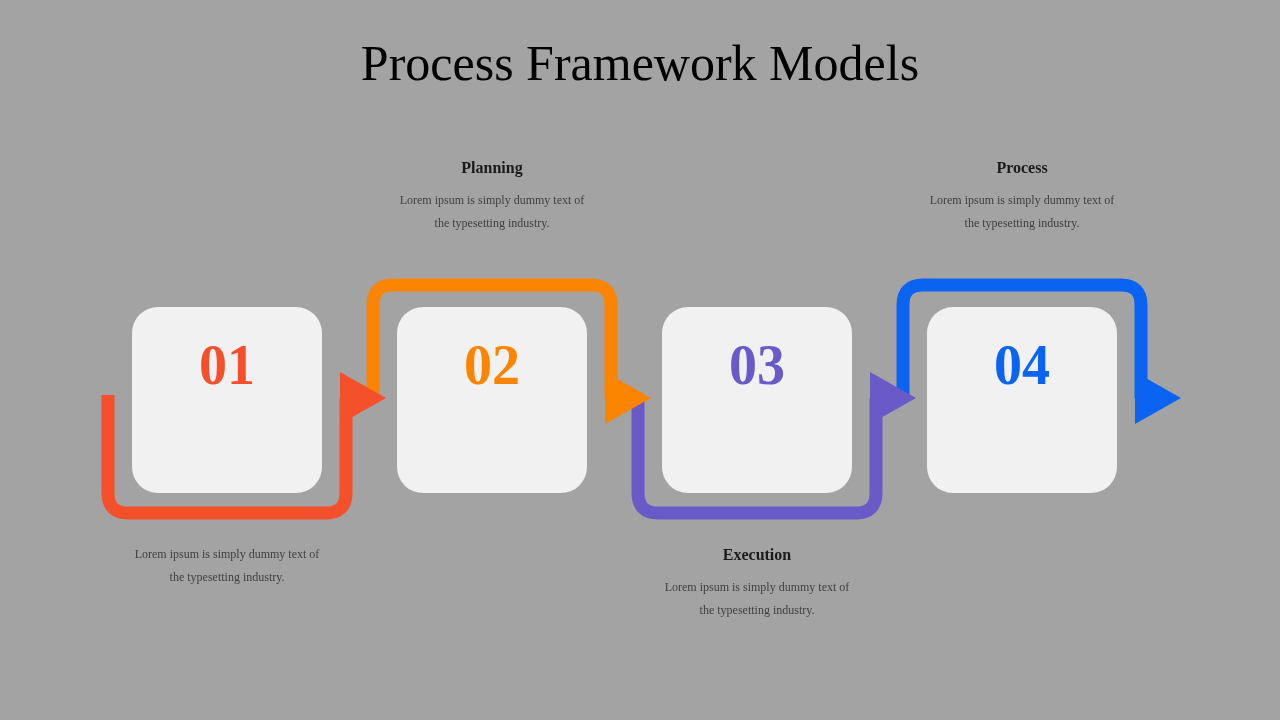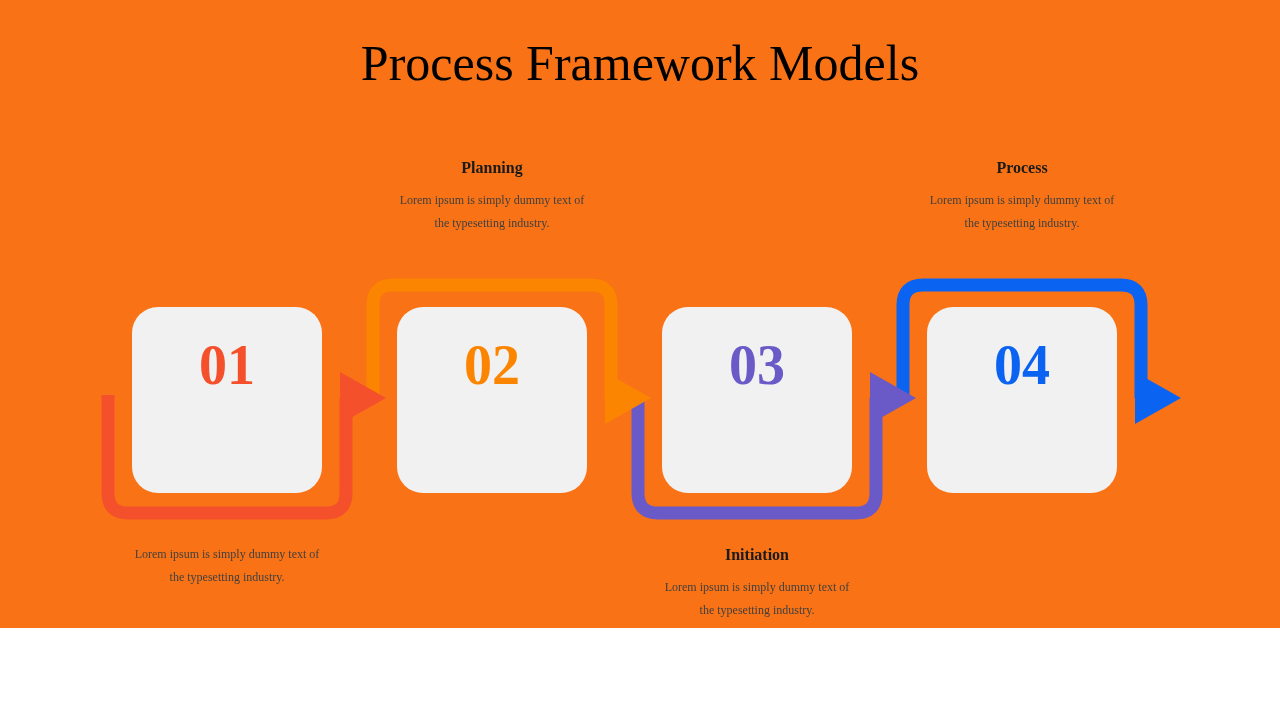--- a/index.html
+++ b/index.html
@@ -4,22 +4,22 @@
 <style>
   html, body { margin: 0; padding: 0; }
   body {
     width: 1280px; height: 720px;
     background: #ffffff;
     font-family: "Liberation Serif", "DejaVu Serif", serif;
     overflow: hidden;
   }
   .slide {
     position: relative;
-    width: 1280px; height: 628px;
-    background: #f97316;
+    width: 1280px; height: 720px;
+    background: #a3a3a3;
   }
   .slide-title {
     position: absolute;
     top: 34px; left: 0;
     width: 1280px;
     text-align: center;
     font-size: 50px;
     font-weight: 400;
     letter-spacing: 0px;
     color: #000000;
@@ -121,21 +121,21 @@
   <div class="label-block below at-1">
     <p class="label-desc" style="color: rgb(63, 63, 63);">Lorem ipsum is simply dummy text of the typesetting industry.</p>
   </div>
 
   <div class="label-block above at-2">
     <h3 class="label-heading" style="color: rgb(26, 26, 26);">Planning</h3>
     <p class="label-desc" style="color: rgb(63, 63, 63);">Lorem ipsum is simply dummy text of the typesetting industry.</p>
   </div>
 
   <div class="label-block below at-3">
-    <h3 class="label-heading" style="color: rgb(26, 26, 26);">Initiation</h3>
+    <h3 class="label-heading" style="color: rgb(26, 26, 26);">Execution</h3>
     <p class="label-desc" style="color: rgb(63, 63, 63);">Lorem ipsum is simply dummy text of the typesetting industry.</p>
   </div>
 
   <div class="label-block above at-4">
     <h3 class="label-heading" style="color: rgb(26, 26, 26);">Process</h3>
     <p class="label-desc" style="color: rgb(63, 63, 63);">Lorem ipsum is simply dummy text of the typesetting industry.</p>
   </div>
 
 </div>
 

